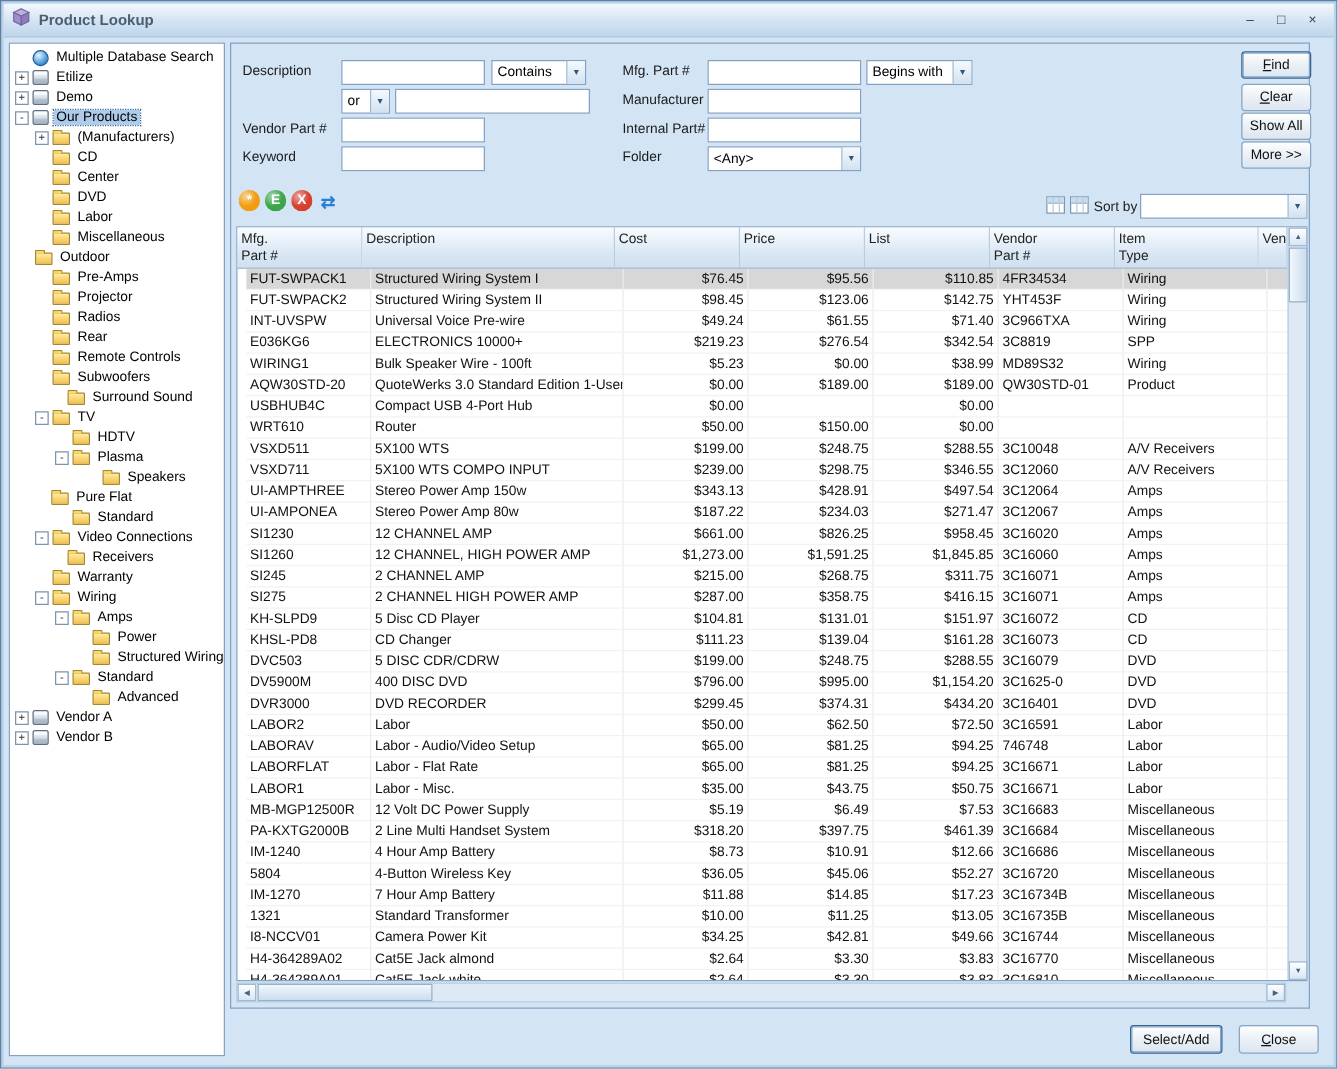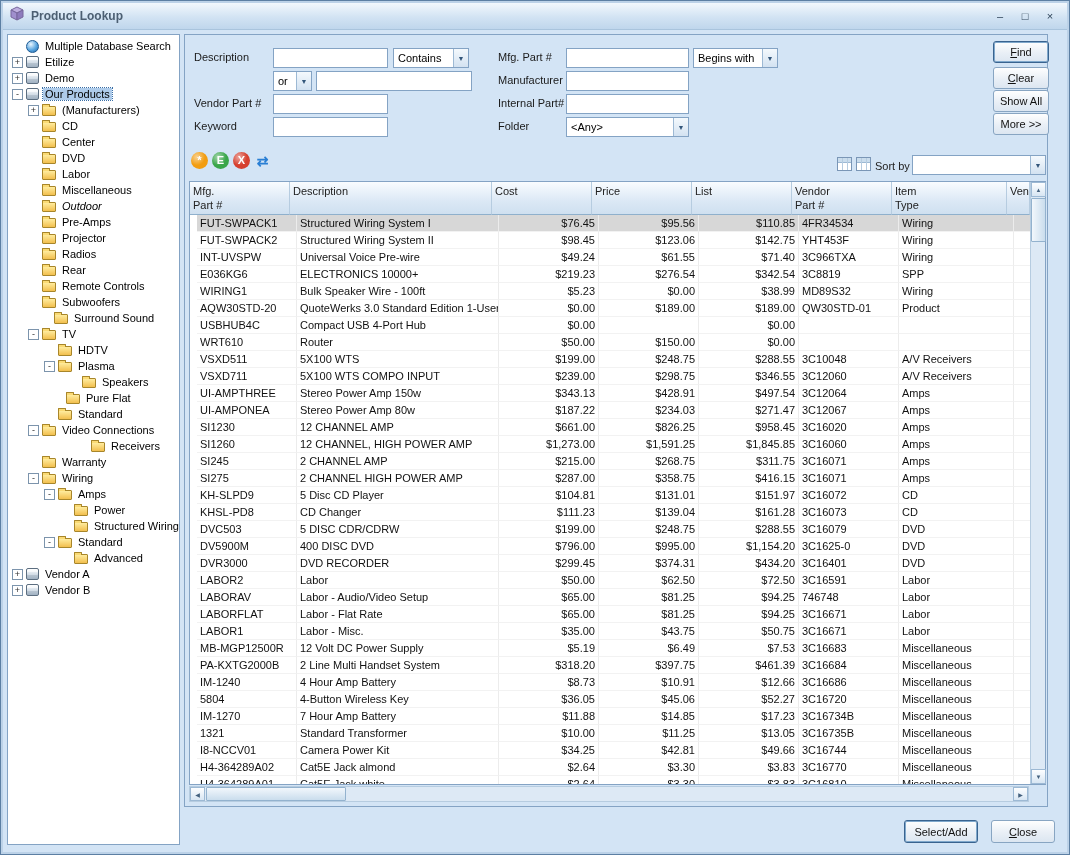--- a/index.html
+++ b/index.html
@@ -140,21 +140,21 @@
       <div class="titem" style="padding-left: 20px;">
         <span class="tspacer"></span>
         <span class="tico ico-folder"></span>
         <span class="tlabel">Labor</span>
       </div>
       <div class="titem" style="padding-left: 20px;">
         <span class="tspacer"></span>
         <span class="tico ico-folder"></span>
         <span class="tlabel">Miscellaneous</span>
       </div>
-      <div class="titem" style="padding-left: 20px; font-style: italic;">
+      <div class="titem" style="padding-left: 6px;">
         <span class="tspacer"></span>
         <span class="tico ico-folder"></span>
         <span class="tlabel">Outdoor</span>
       </div>
       <div class="titem" style="padding-left: 20px;">
         <span class="tspacer"></span>
         <span class="tico ico-folder"></span>
         <span class="tlabel">Pre-Amps</span>
       </div>
       <div class="titem" style="padding-left: 20px;">
@@ -200,36 +200,36 @@
       <div class="titem" style="padding-left: 36px;">
         <span class="texp">-</span>
         <span class="tico ico-folder"></span>
         <span class="tlabel">Plasma</span>
       </div>
       <div class="titem" style="padding-left: 60px;">
         <span class="tspacer"></span>
         <span class="tico ico-folder"></span>
         <span class="tlabel">Speakers</span>
       </div>
-      <div class="titem" style="padding-left: 44px;">
+      <div class="titem" style="padding-left: 19px;">
         <span class="tspacer"></span>
         <span class="tico ico-folder"></span>
         <span class="tlabel">Pure Flat</span>
       </div>
       <div class="titem" style="padding-left: 36px;">
         <span class="tspacer"></span>
         <span class="tico ico-folder"></span>
         <span class="tlabel">Standard</span>
       </div>
       <div class="titem" style="padding-left: 20px;">
         <span class="texp">-</span>
         <span class="tico ico-folder"></span>
         <span class="tlabel">Video Connections</span>
       </div>
-      <div class="titem" style="padding-left: 52px; justify-content: center;">
+      <div class="titem" style="padding-left: 32px;">
         <span class="tspacer"></span>
         <span class="tico ico-folder"></span>
         <span class="tlabel">Receivers</span>
       </div>
       <div class="titem" style="padding-left: 20px;">
         <span class="tspacer"></span>
         <span class="tico ico-folder"></span>
         <span class="tlabel">Warranty</span>
       </div>
       <div class="titem" style="padding-left: 20px;">

